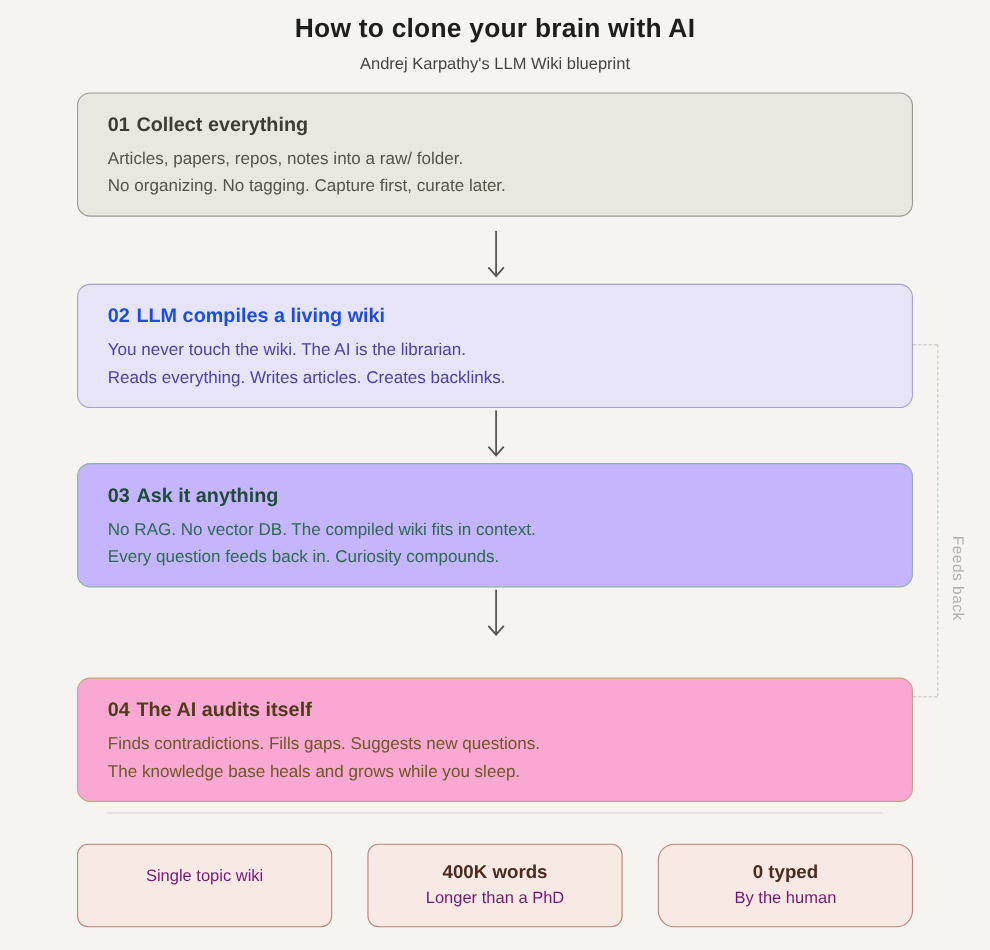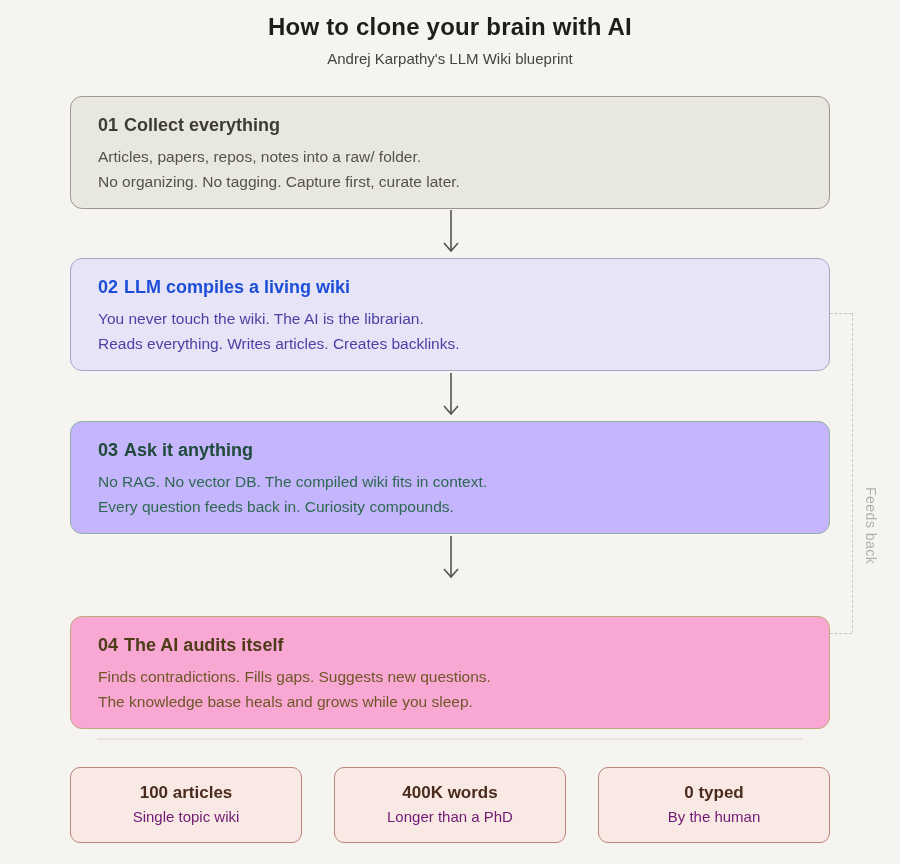--- a/index.html
+++ b/index.html
@@ -19,21 +19,21 @@
   
   .step {
     position: absolute; left: 70px; width: 760px; height: 113px;
     box-sizing: border-box; border-radius: 12px; border: 1px solid;
     padding: 18px 27px 0 27px;
   }
   .step-title { font-size: 18px; font-weight: 700; margin-bottom: 9px; }
   .step-num { margin-right: 6px; }
   .step-body { font-size: 15.5px; line-height: 24.5px; }
 
-  .step-1 { top: 96px;  background: #e9e8e0; border-color: #9c9a8f; }
+  .step-1 { top: 84px;  background: #e9e8e0; border-color: #9c9a8f; }
   .step-1 .step-title { color: #3d3c34; }
   .step-1 .step-body  { color: #54534a; }
 
   .step-2 { top: 258px; background: #e7e4f7; border-color: #a8a4c9; }
   .step-2 .step-title { color: #1d4ed8; }
   .step-2 .step-body  { color: #4b42a4; }
 
   .step-3 { top: 421px; background: #c4b5fd; border-color: #8fb2a4; }
   .step-3 .step-title { color: #1f4a3b; }
   .step-3 .step-body  { color: #2e6852; }
@@ -64,21 +64,21 @@
 
   
   .stat {
     position: absolute; top: 767px; width: 232px; height: 76px;
     box-sizing: border-box; border-radius: 10px;
     background: #f9e9e4; border: 1px solid #bb8478;
     text-align: center; padding-top: 15px;
   }
   .stat-1 { left: 70px; }
   .stat-2 { left: 334px; border-radius: 10px; }
-  .stat-3 { left: 598px; }
+  .stat-3 { left: 598px; border-radius: 15px; }
   .stat-value { font-size: 17px; font-weight: 700; color: #4a2b1d; }
   .stat-label { margin-top: 5px; font-size: 15px; color: #701a75; }
 </style>
 </head>
 <body>
 
 <div class="canvas">
 
   <div class="header">
     <div class="title">How to clone your brain with AI</div>
@@ -141,21 +141,20 @@
   </div>
 
   <div class="fb-seg fb-top"></div>
   <div class="fb-seg fb-vert"></div>
   <div class="fb-seg fb-bottom"></div>
   <div class="fb-label">Feeds back</div>
 
   <div class="divider"></div>
 
   <div class="stat stat-1">
-    <div class="stat-value">100 articles</div>
     <div class="stat-label">Single topic wiki</div>
   </div>
   <div class="stat stat-2">
     <div class="stat-value">400K words</div>
     <div class="stat-label">Longer than a PhD</div>
   </div>
   <div class="stat stat-3">
     <div class="stat-value">0 typed</div>
     <div class="stat-label">By the human</div>
   </div>

